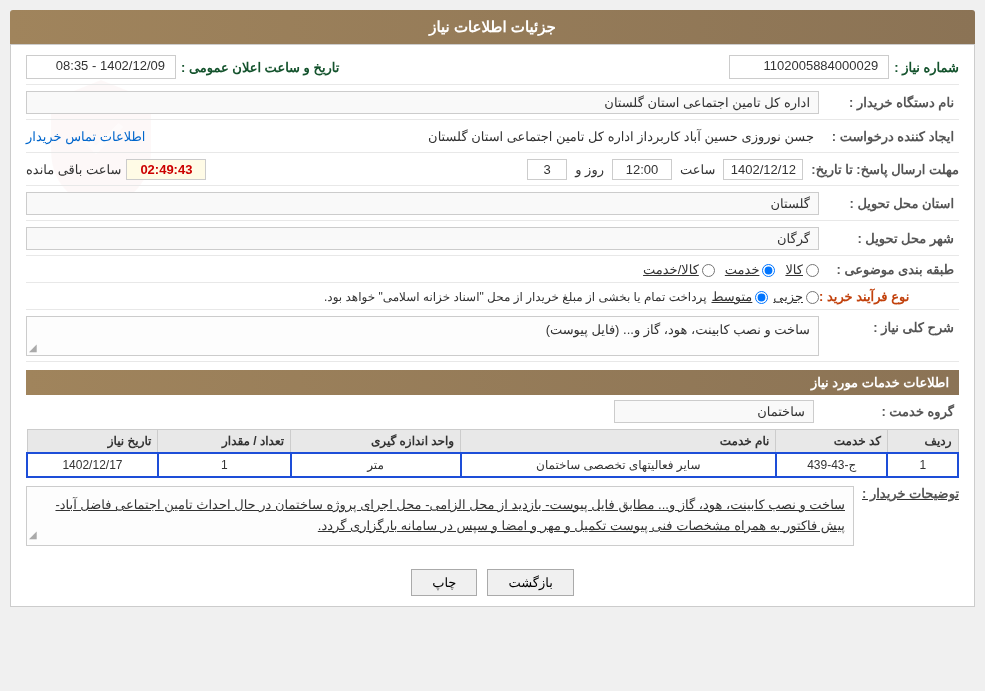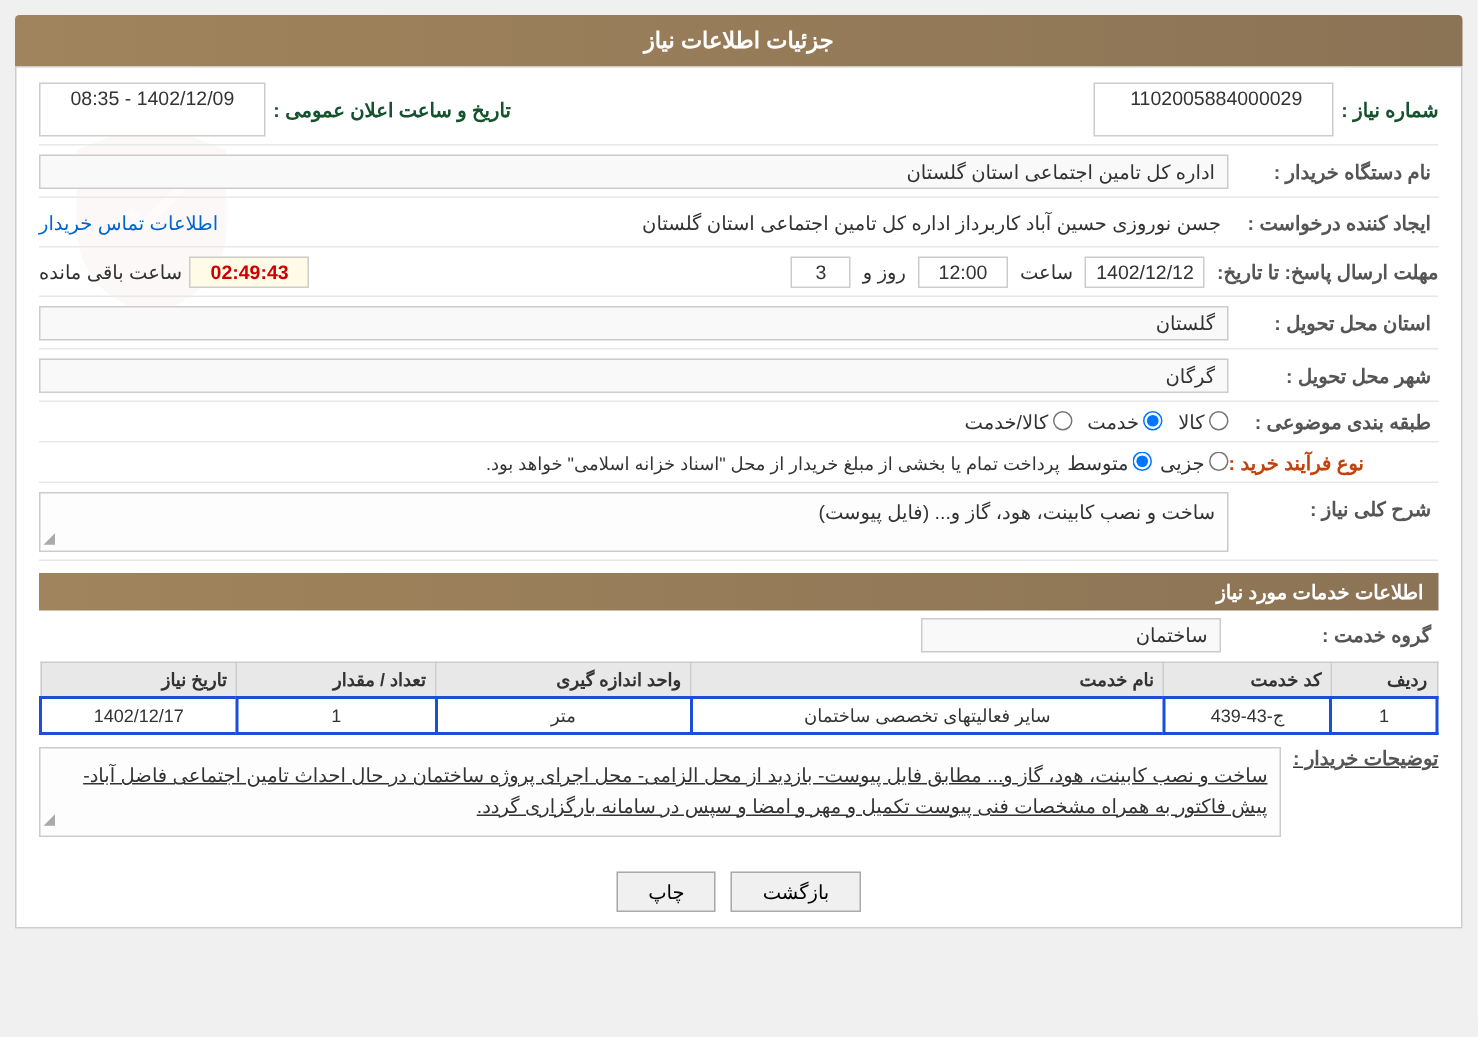--- a/index.html
+++ b/index.html
@@ -73,22 +73,22 @@
       gap: 5px;
     }
     .top-row .left-group {
       display: flex;
       align-items: center;
       gap: 5px;
     }
     .input-field {
       border: 1px solid #ccc;
       background: #fff;
-      padding: 2px 20px;
-      height: 36px;
+      padding: 2px 10px;
+      height: 24px;
       text-align: right;
     }
     .link-blue {
       color: #0066cc;
       cursor: pointer;
       text-decoration: none;
     }
     .deadline-row {
       display: flex;
       align-items: center;
@@ -122,22 +122,23 @@
       gap: 5px;
       margin-right: auto;
     }
     .radio-group {
       display: flex;
       align-items: center;
       gap: 10px;
     }
     .radio-item {
       display: flex;
-      align-items: flex-start;
+      align-items: flex-end;
       gap: 3px;
+      text-decoration: underline;
     }
     .section-header {
       background: linear-gradient(to left, #8B7355, #A0845C);
       color: white;
       text-align: right;
       padding: 5px 10px;
       font-size: 13px;
       font-weight: bold;
       margin: 8px 0 5px 0;
     }

